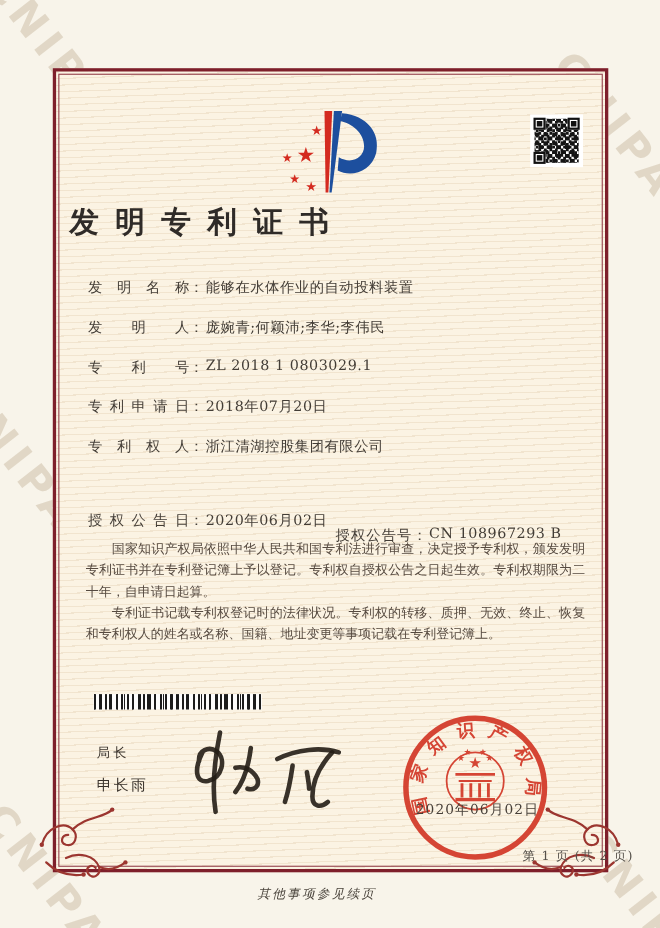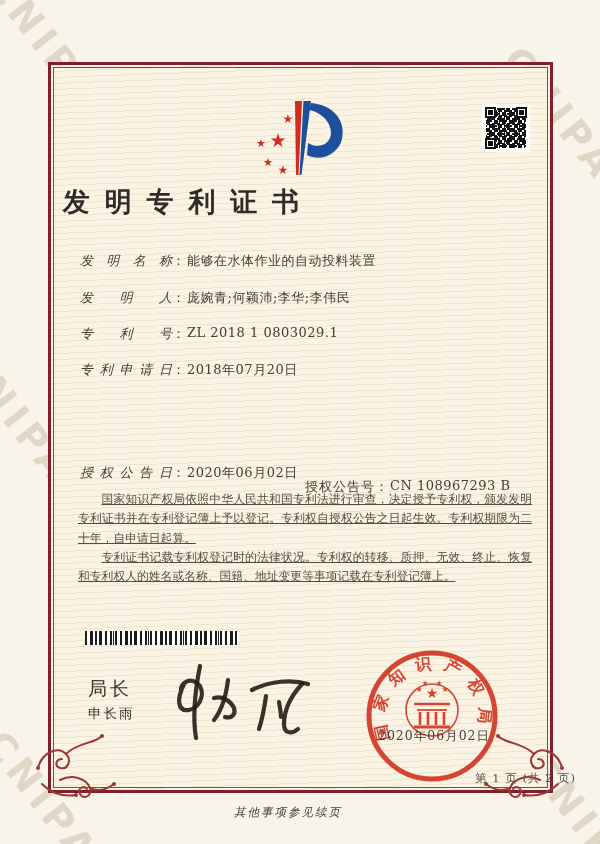--- a/index.html
+++ b/index.html
@@ -25,36 +25,36 @@
        repeating-conic-gradient(#141414 0 25%,rgba(0,0,0,0) 0 50%),
        repeating-conic-gradient(#141414 0 25%,#ffffff 0 50%);
      background-size:8px 8px,5px 5px;background-position:0 0,1px 2px;}
   .finder{position:absolute;width:11px;height:11px;background:#fff;border:2px solid #111;box-sizing:border-box;}
   .finder::after{content:"";position:absolute;inset:1px;background:#111;}
   .f-tl{left:3px;top:3px}.f-tr{right:3px;top:3px}.f-bl{left:3px;bottom:3px}
   .title{position:absolute;left:48px;top:184px;width:504px;
          font-size:27px;font-weight:700;color:#2f2b28;letter-spacing:0.55em;text-indent:0.55em;}
   
   .row{position:absolute;left:80px;width:460px;height:18px;font-size:13px;color:#433d36;white-space:nowrap;}
-  .flabel{display:inline-block;width:92px;text-align:justify;text-align-last:justify;vertical-align:top;font-style:italic;}
+  .flabel{display:inline-block;width:92px;text-align:justify;text-align-last:justify;vertical-align:top;}
   .colon{display:inline-block;vertical-align:top;}
   .fvalue{display:inline-block;margin-left:2px;vertical-align:top;letter-spacing:0.5px;text-align:right;}
   .grant2{position:absolute;left:225px;top:0;margin-top:14px;}
   .grant2 .glabel{letter-spacing:1px;}
   
   .body-text{position:absolute;left:78px;top:490px;width:454px;font-size:11.8px;line-height:19.3px;
-             color:#564a40;text-align:justify;text-decoration:underline;}
+             color:#564a40;text-align:justify;}
   .body-text p{margin:0;text-indent:2em;}
   
   .barcode{position:absolute;left:85px;top:631px;width:153px;height:14px;background:
      repeating-linear-gradient(90deg,#1c1c1c 0 2px,rgba(0,0,0,0) 2px 5px),
      repeating-linear-gradient(90deg,#1c1c1c 0 1px,rgba(0,0,0,0) 1px 7px),
      linear-gradient(#fdfdfd,#fdfdfd);}
   
-  .signer-title{position:absolute;left:88px;top:676px;font-size:19px;letter-spacing:3px;color:#39322b;}
+  .signer-title{position:absolute;left:88px;top:676px;font-size:12px;letter-spacing:3px;color:#39322b;}
   .signer-name{position:absolute;left:88px;top:705px;font-size:13.5px;letter-spacing:2px;color:#39322b;font-family:Liberation Mono, monospace;}
   .signature{position:absolute;left:162px;top:652px;width:158px;height:94px;}
   .signature path{stroke:#241d15;stroke-width:4.2;fill:none;stroke-linecap:round;opacity:.9;}
   
   .seal{position:absolute;left:362px;top:646px;width:140px;height:140px;opacity:.92;}
   .seal-date{position:absolute;left:366px;top:728px;width:136px;text-align:center;
              font-size:12.5px;letter-spacing:1px;color:#463f38;}
   
   .page-indicator{position:absolute;left:0;top:771px;width:576px;text-align:right;
                   font-size:11.5px;color:#55504a;letter-spacing:1px;}
@@ -109,20 +109,23 @@
     <span class="flabel">发明名称</span><span class="colon">：</span><span class="fvalue">能够在水体作业的自动投料装置</span>
   </div>
   <div class="row" style="top:289px">
     <span class="flabel">发明人</span><span class="colon">：</span><span class="fvalue">庞婉青;何颖沛;李华;李伟民</span>
   </div>
   <div class="row" style="top:325px">
     <span class="flabel">专利号</span><span class="colon">：</span><span class="fvalue">ZL 2018 1 0803029.1</span>
   </div>
   <div class="row" style="top:361px">
     <span class="flabel">专利申请日</span><span class="colon">：</span><span class="fvalue">2018年07月20日</span>
+  </div>
+  <div class="row" style="top:397px">
+    <span class="flabel">专利权人</span><span class="colon">：</span><span class="fvalue">浙江清湖控股集团有限公司</span>
   </div>
   <div class="row" style="top:464px">
     <span class="flabel">授权公告日</span><span class="colon">：</span><span class="fvalue">2020年06月02日</span>
     <span class="grant2">
       <span class="glabel">授权公告号</span><span class="colon">：</span><span class="fvalue">CN 108967293 B</span>
     </span>
   </div>
 
   <div class="body-text">
     <p>国家知识产权局依照中华人民共和国专利法进行审查，决定授予专利权，颁发发明专利证书并在专利登记簿上予以登记。专利权自授权公告之日起生效。专利权期限为二十年，自申请日起算。</p>

